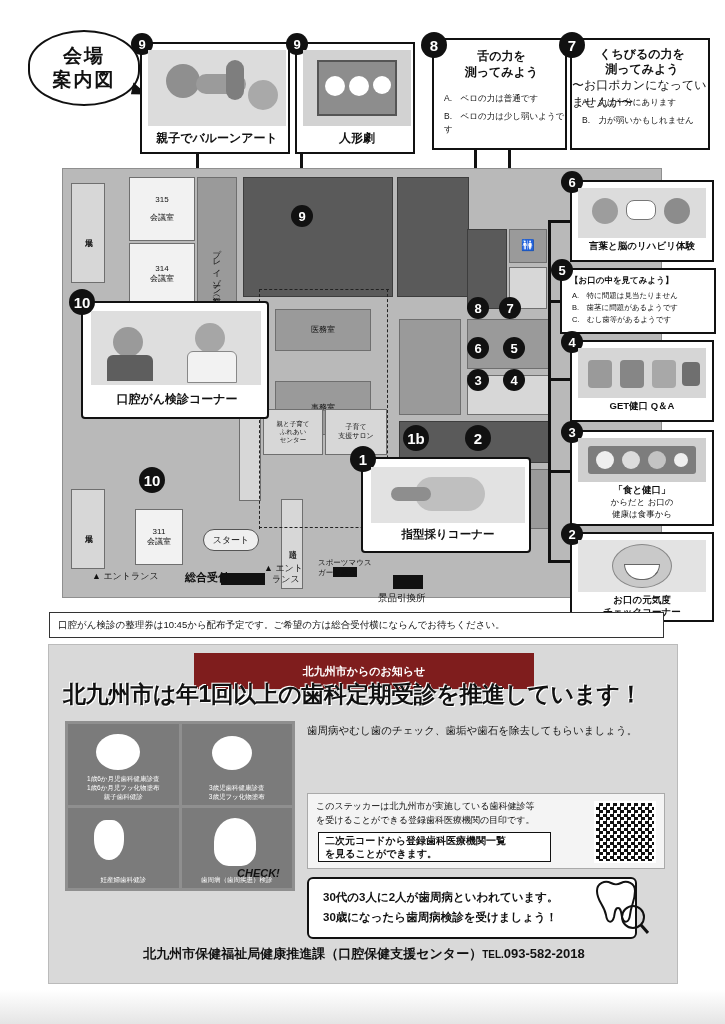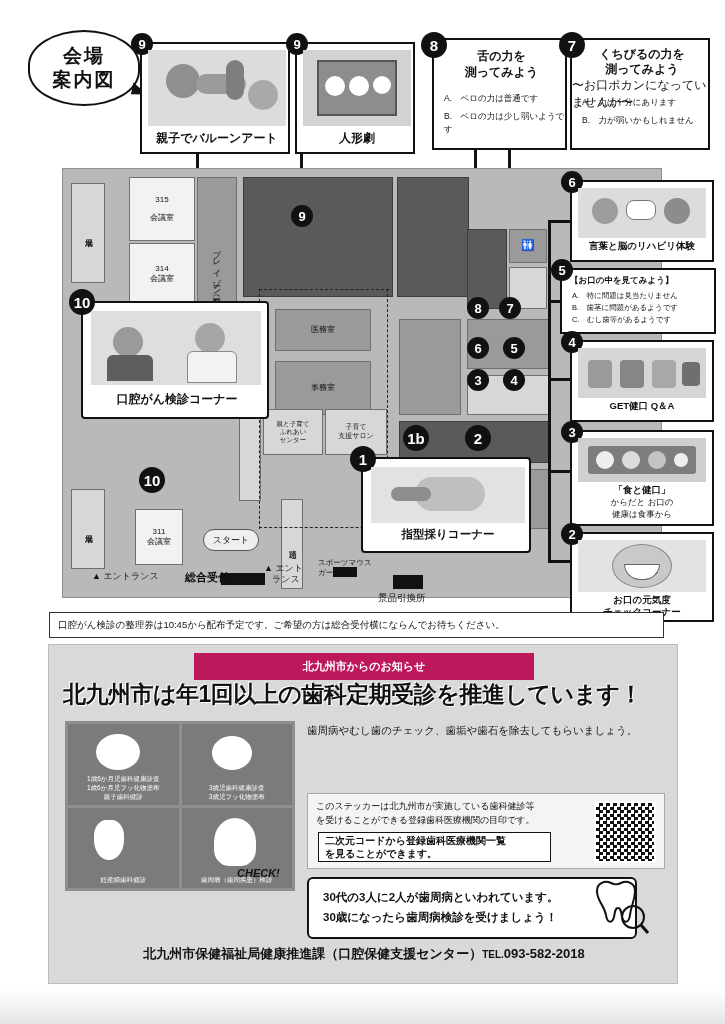--- a/index.html
+++ b/index.html
@@ -81,21 +81,21 @@
     display:flex;align-items:center;padding:0 8px;
     font-size:9.5px;
   }
 
   
   #bottom{
     left:48px;top:644px;width:630px;height:340px;
     background:#d9d9d9;border:1px solid #bbb;
   }
   #bottom-head{
-    position:absolute;left:145px;top:8px;width:340px;height:27px;background:#be185d;color:#fff;
+    position:absolute;left:145px;top:8px;width:340px;height:36px;background:#7f1d1d;color:#fff;
     font-size:11px;font-weight:bold;display:flex;align-items:center;justify-content:center;
   }
   #bottom-title{
     position:absolute;left:14px;top:34px;width:600px;
     font-size:23px;font-weight:bold;color:#111;letter-spacing:-0.5px;
     text-shadow:1px 1px 0 #fff,-1px -1px 0 #fff;
   }
   #sticker-grid{position:absolute;left:16px;top:76px;width:230px;height:170px;background:#8f8f8f;display:grid;grid-template-columns:1fr 1fr;grid-template-rows:1fr 1fr;gap:3px;padding:3px;box-sizing:border-box;}
   .sticker{background:#7b7b7b;position:relative;display:flex;align-items:flex-end;justify-content:center;}
   .sticker .lbl{font-size:6.5px;color:#fff;text-align:center;line-height:1.35;padding-bottom:3px;}
@@ -197,21 +197,21 @@
     <div class="room light" style="left:176px;top:132px;width:22px;height:200px;">
       <span class="vert">通路</span>
     </div>
     <div class="room light" style="left:218px;top:330px;width:22px;height:90px;">
       <span class="vert">通路</span>
     </div>
 
     <div class="room mid" style="left:212px;top:140px;width:96px;height:42px;">
       <span>医務室</span>
     </div>
-    <div class="room mid" style="left:212px;top:192px;width:96px;height:54px;">
+    <div class="room mid" style="left:212px;top:212px;width:96px;height:54px;">
       <span>事務室</span>
     </div>
 
     <div class="room light" style="left:200px;top:240px;width:60px;height:46px;flex-direction:column;font-size:6.5px;">
       <span>親と子育て</span>
       <span>ふれあい</span>
       <span>センター</span>
     </div>
     <div class="room light" style="left:262px;top:240px;width:62px;height:46px;flex-direction:column;font-size:7px;">
       <span>子育て</span>

